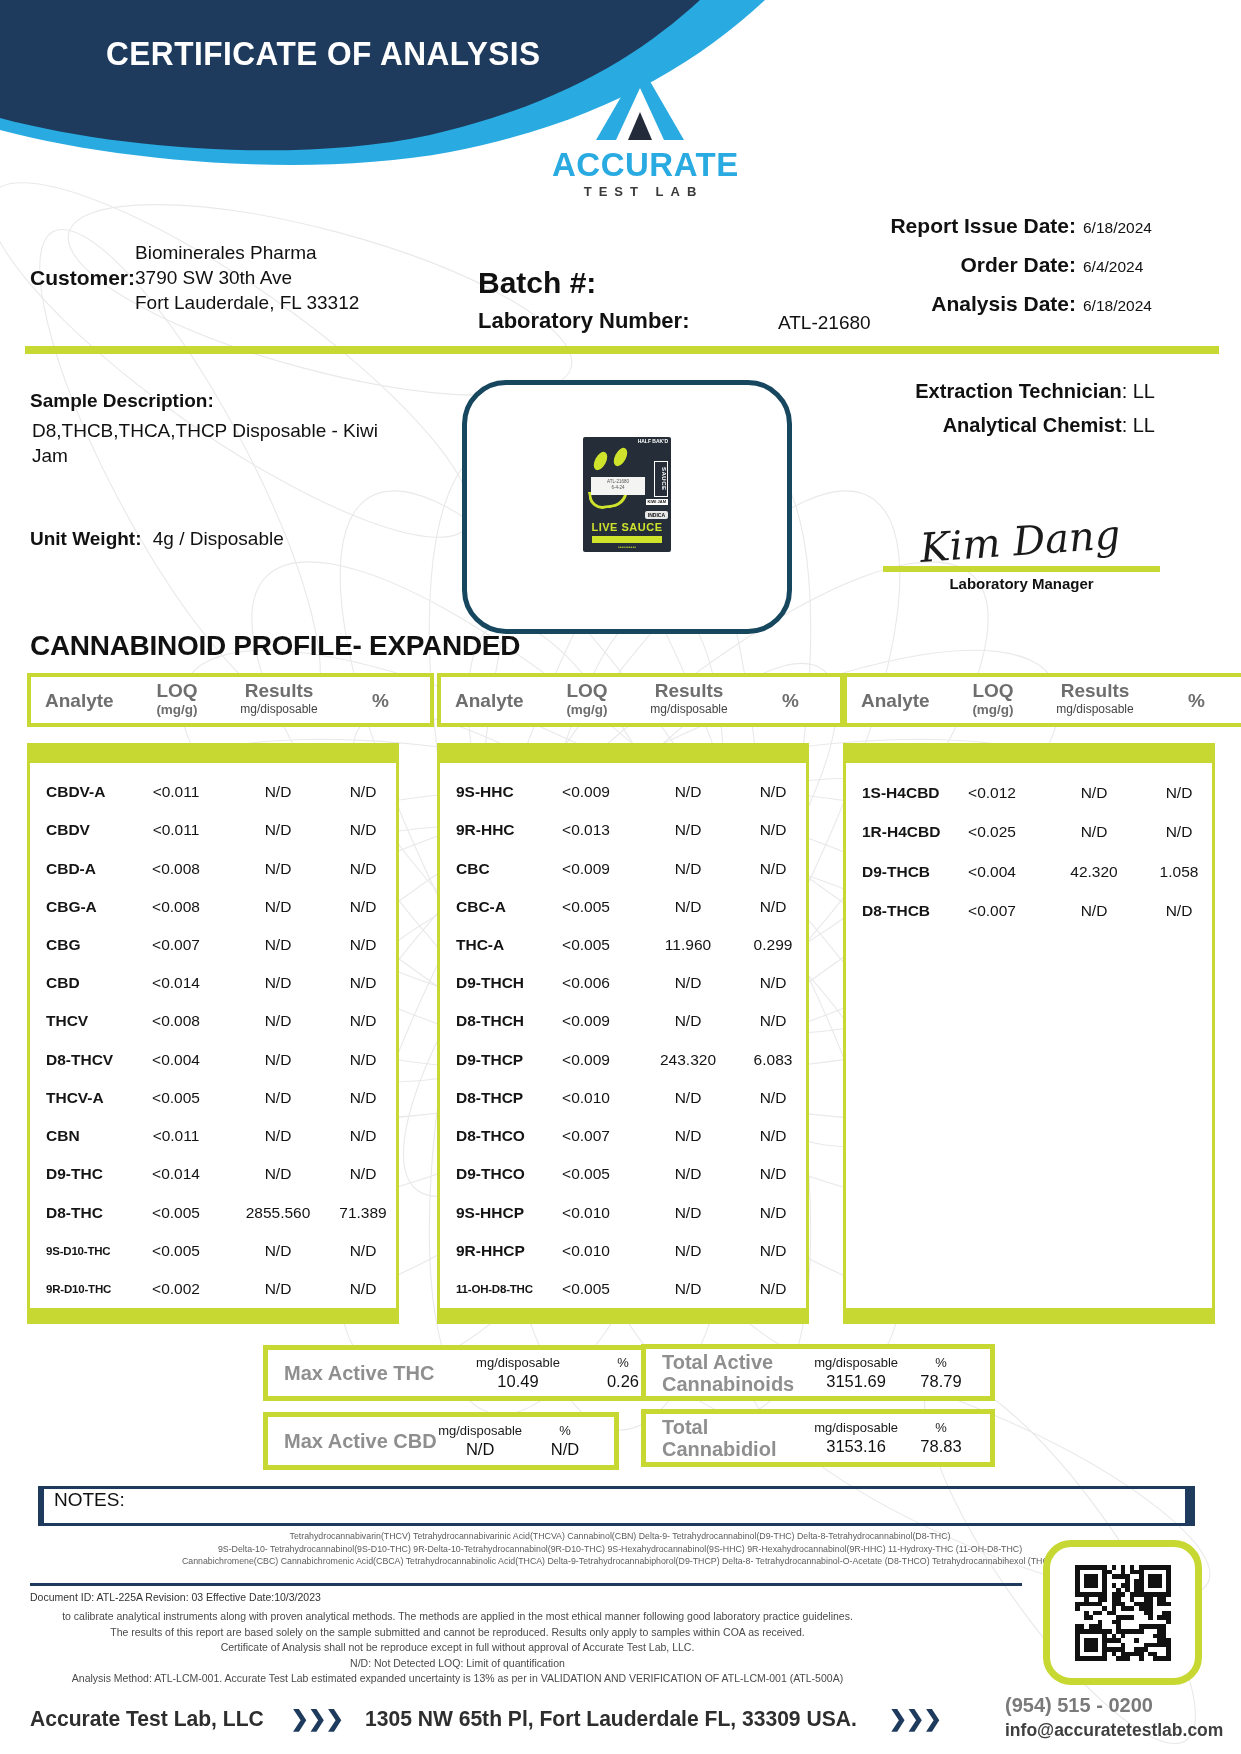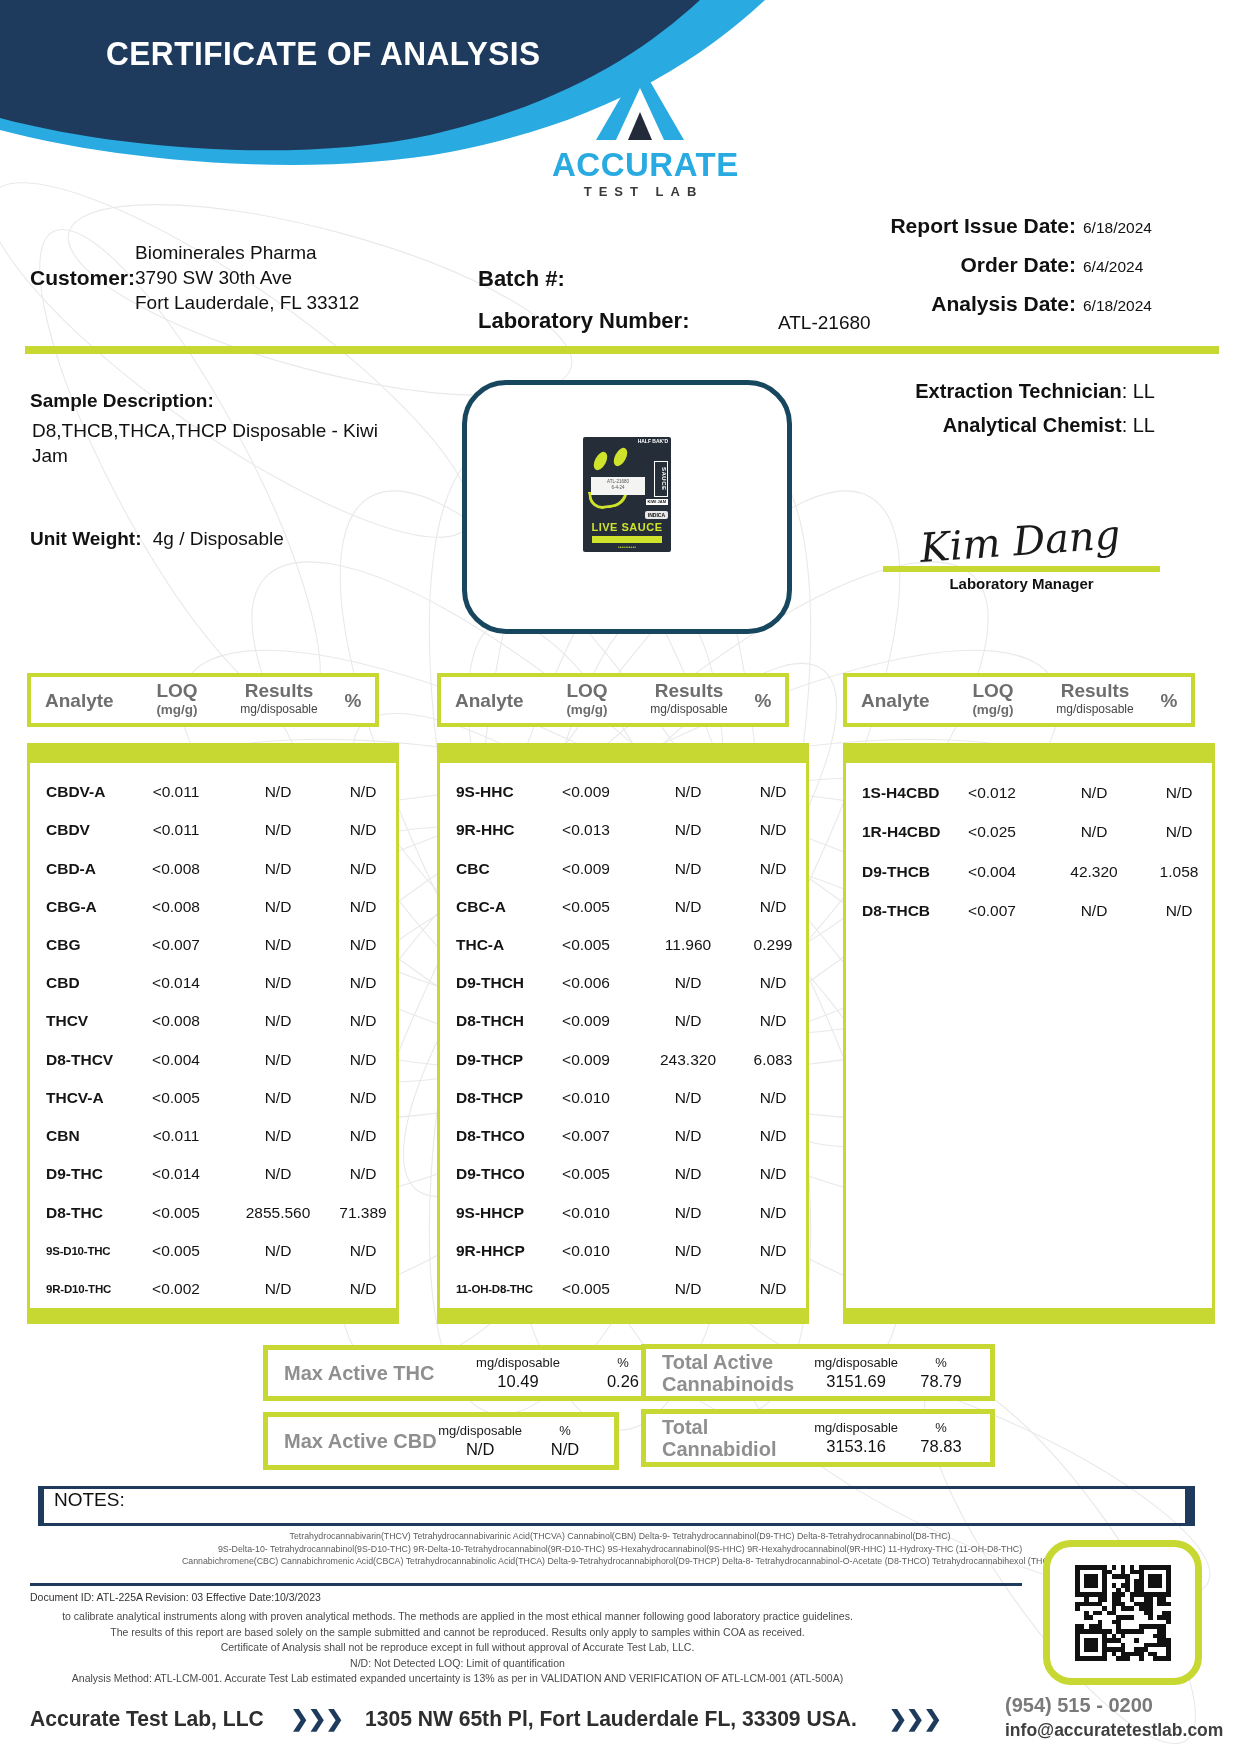--- a/index.html
+++ b/index.html
@@ -10,21 +10,21 @@
   #banner{left:0;top:0;z-index:1;}
 
   .title{left:106px;top:34px;z-index:3;color:#fff;font-weight:bold;font-size:34px;
          letter-spacing:.5px;transform:scaleX(.93);transform-origin:0 0;}
   .logo{left:552px;top:64px;width:176px;text-align:center;z-index:3;}
   .logo-brand{color:#29aae1;font-weight:bold;font-size:33px;letter-spacing:.5px;margin-top:2px;}
   .logo-tag{color:#3a3a3a;font-size:13px;letter-spacing:7px;padding-left:7px;font-weight:bold;}
 
   .cust-label{left:30px;top:266px;font-size:21px;font-weight:bold;}
   .cust-lines{left:135px;top:240px;font-size:19px;line-height:25px;}
-  .batch-label{left:478px;top:266px;font-size:22px;font-weight:bold;}
+  .batch-label{left:478px;top:266px;font-size:30px;font-weight:bold;}
   .labnum-label{left:478px;top:308px;font-size:22px;font-weight:bold;}
   .labnum-value{left:778px;top:312px;font-size:19px;}
   .dates{left:700px;top:214px;width:475px;}
   .daterow{display:flex;justify-content:flex-end;align-items:baseline;margin-bottom:15px;}
   .dlabel{font-weight:bold;font-size:21px;}
   .dval{font-size:15.5px;width:92px;margin-left:7px;}
 
   .limerule{left:25px;top:346px;width:1194px;height:8px;background:#c6d831;}
 
   .sampdesc-label{left:30px;top:390px;font-size:19px;font-weight:bold;}
@@ -49,21 +49,21 @@
 
   .techrow{left:700px;width:455px;text-align:right;font-size:20px;}
   .signature{left:890px;top:518px;width:260px;text-align:center;
              font-family:"DejaVu Serif", serif;font-style:italic;font-size:40px;color:#1a1a1a;transform:rotate(-4deg);}
   .sigline{left:883px;top:566px;width:277px;height:6px;background:#c6d831;}
   .sigtitle{left:883px;top:575px;width:277px;text-align:center;font-size:15px;font-weight:bold;}
 
   .heading{left:30px;top:630px;font-size:28px;font-weight:bold;letter-spacing:-.3px;}
 
   .ctable{top:673px;width:372px;}
-  .thead{box-sizing:border-box;width:352px;height:54px;border:4px solid #c6d831;background:#fff;
+  .thead{box-sizing:border-box;width:407px;height:54px;border:4px solid #c6d831;background:#fff;
          display:grid;grid-template-columns:96px 100px 104px 1fr;align-items:center;}
   .hcell{text-align:center;color:#6e6e6e;font-weight:bold;font-size:19px;line-height:19px;}
   .hcell.left{text-align:left;padding-left:14px;}
   .hsub{font-size:13.5px;font-weight:bold;}
   .hsub2{font-size:12px;font-weight:normal;color:#444;}
   .tbody{box-sizing:border-box;margin-top:16px;width:372px;height:581px;background:#fff;
          border-left:3px solid #c6d831;border-right:3px solid #c6d831;
          border-top:20px solid #c6d831;border-bottom:16px solid #c6d831;}
   .tbody-rows{height:100%;display:flex;flex-direction:column;padding-top:10px;box-sizing:border-box;}
   .trow{flex:1;display:grid;grid-template-columns:96px 100px 104px 1fr;align-items:center;}
@@ -205,20 +205,21 @@
     <b>Extraction Technician</b>: <span>LL</span>
   </div>
   <div class="abs techrow" style="top:414px;">
     <b>Analytical Chemist</b>: <span>LL</span>
   </div>
 
   <div class="abs signature">Kim Dang</div>
   <div class="abs sigline"></div>
   <div class="abs sigtitle">Laboratory Manager</div>
 
+  <div class="abs heading">CANNABINOID PROFILE- EXPANDED</div>
 
   <div class="abs ctable" style="left:27px;">
     <div class="thead">
       <div class="hcell left">Analyte</div>
       <div class="hcell">
           <div>LOQ</div>
           <div class="hsub">(mg/g)</div>
         </div>
       <div class="hcell">
           <div>Results</div>

